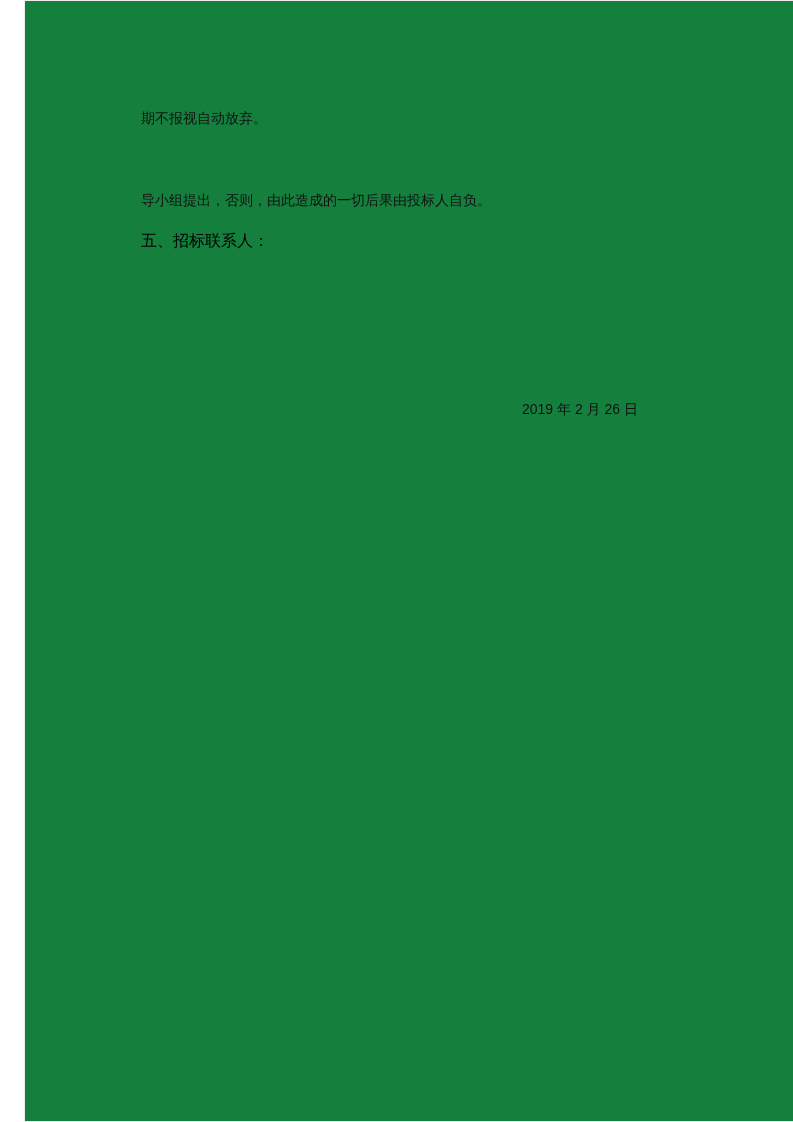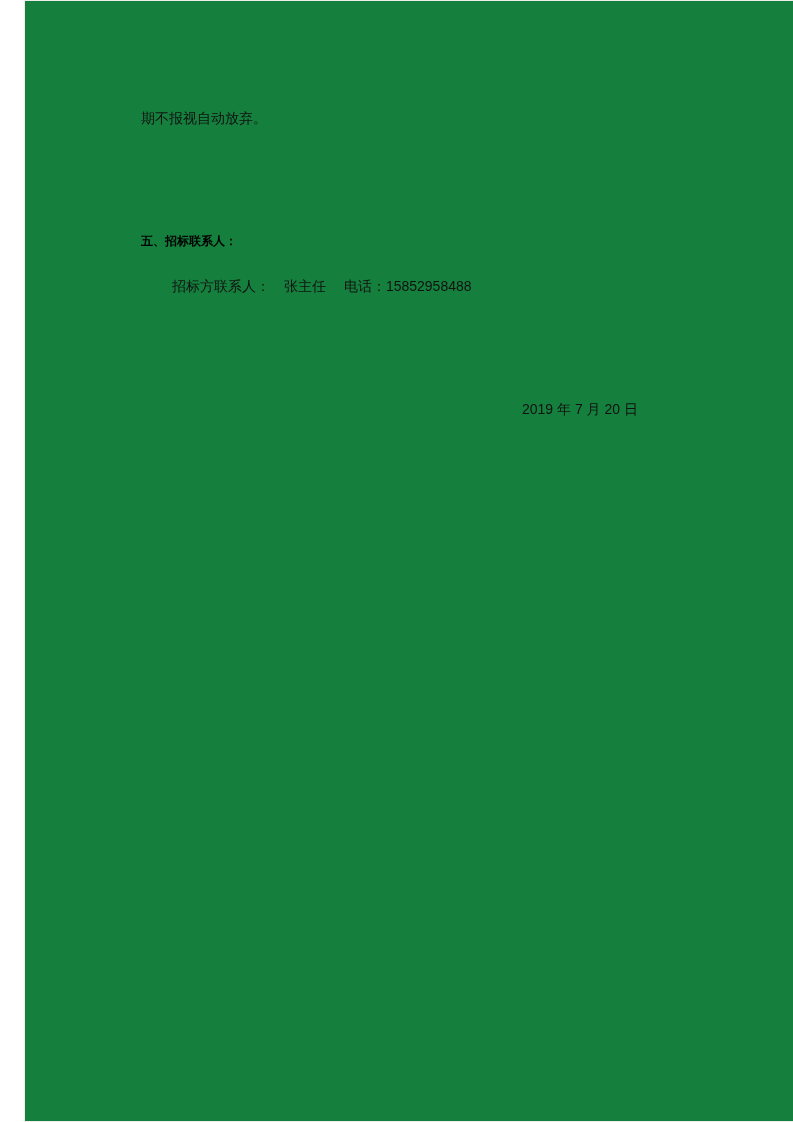--- a/index.html
+++ b/index.html
@@ -21,34 +21,34 @@
   .line {
     position: absolute;
     font-size: 14px;
     line-height: 20px;
     white-space: pre;
     letter-spacing: 0;
   }
   .tail-line   { left: 117px; top: 108px; }
   .notice-1    { left: 152px; top: 148px; }
   .notice-2    { left: 117px; top: 190px; }
-  .heading     { left: 117px; top: 231px; font-size: 12px; font-weight: bold; color: #000000; }
+  .heading     { left: 117px; top: 231px; font-size: 16px; font-weight: normal; color: #000000; }
   .contact     { left: 148px; top: 276px; }
   .signature   { left: 453px; top: 354px; }
   .date        { left: 498px; top: 399px; }
 </style>
 </head>
 <body>
 
 <div class="page">
 
   <div class="line tail-line">期不报视自动放弃。</div>
 
 
+  <div class="line notice-2">导小组提出，否则，由此造成的一切后果由投标人自负。</div>
 
   <div class="line heading">五、招标联系人：</div>
 
-  <div class="line contact">招标方联系人：　张主任　 电话：15852958488</div>
 
 
-  <div class="line date">2019 年 7 月 20 日</div>
+  <div class="line date">2019 年 2 月 26 日</div>
 
 </div>
 
 </body></html>

